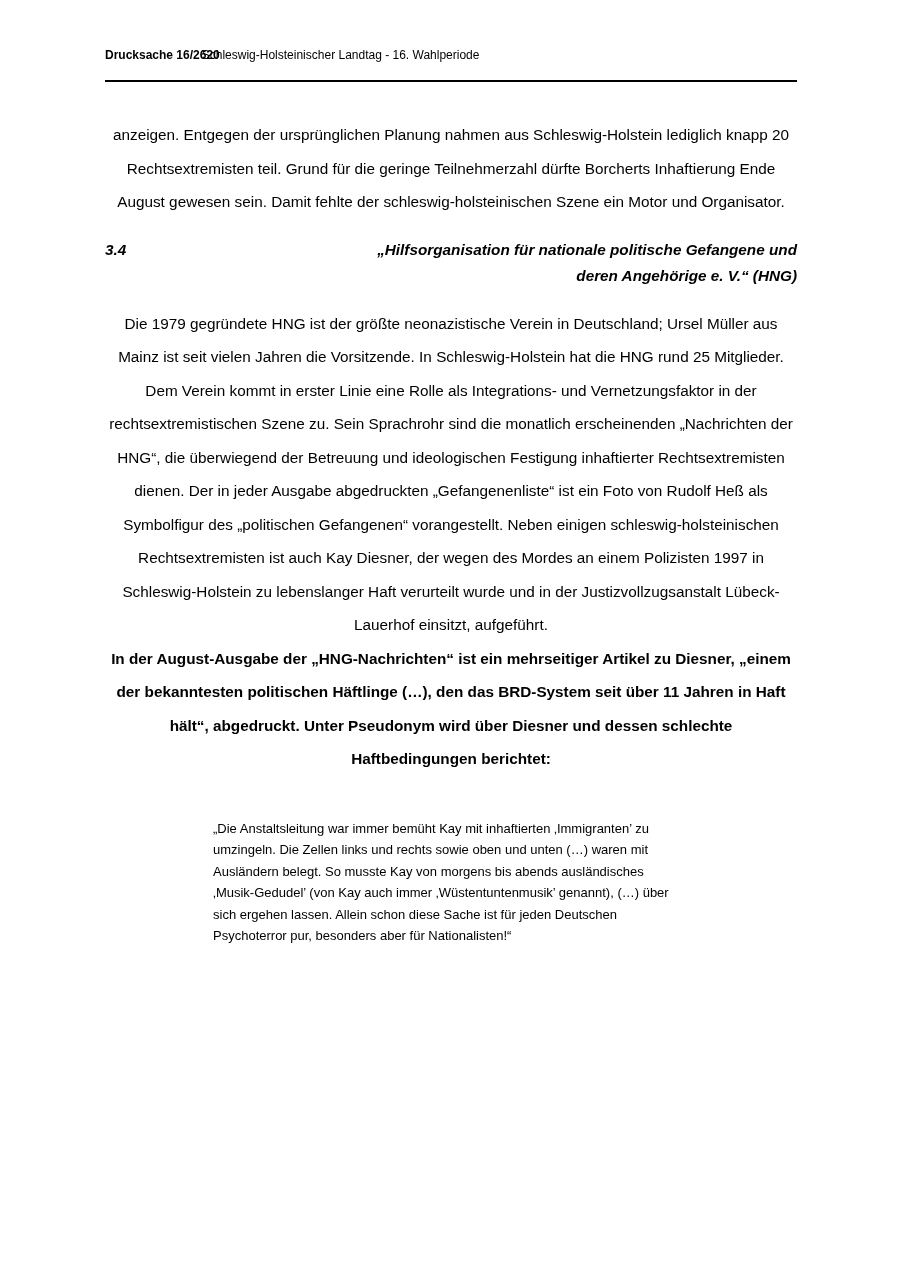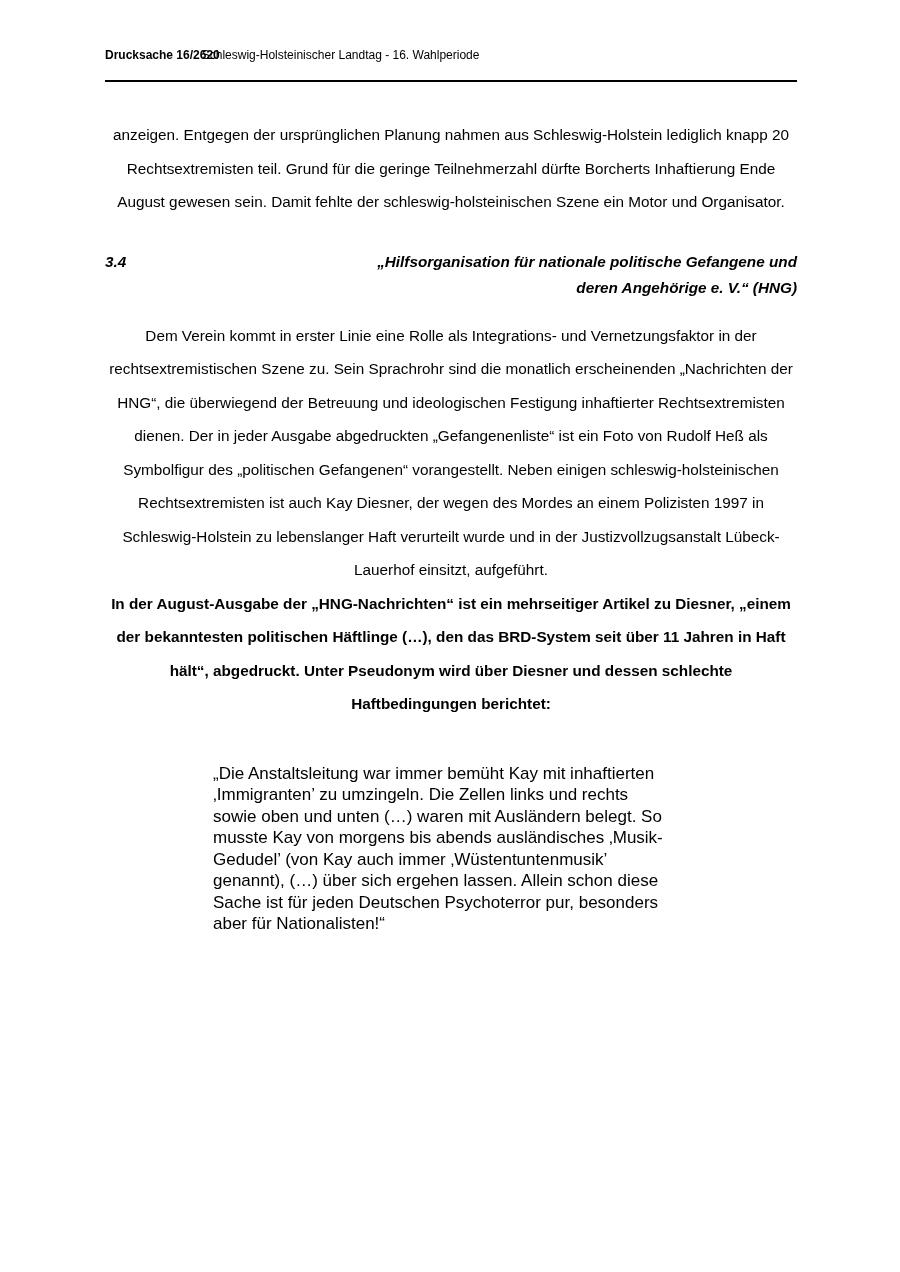--- a/index.html
+++ b/index.html
@@ -74,27 +74,27 @@
   }
   .section-heading .num {
     flex: 0 0 auto;
     padding-right: 11px;
   }
   .section-heading .title {
     flex: 1 1 auto;
     text-align: right;
   }
   .heading-block {
-    margin-top: 30px;
+    margin-top: 18px;
     margin-bottom: 18px;
   }
   blockquote.quote {
     margin: 0;
     padding: 0;
-    font-size: 17px;
+    font-size: 13px;
     line-height: 21.5px;
     width: 456px;
     margin-left: 108px;
   }
   .quote-block {
     margin-top: 42px;
     margin-bottom: 42px;
   }
   .footer {
     position: absolute;
@@ -124,20 +124,21 @@
       <div class="section-heading">
         <span class="num">3.4</span>
         <span class="title">„Hilfsorganisation für nationale politische Gefangene und</span>
       </div>
       <div class="section-heading">
         <span class="num">&nbsp;&nbsp;&nbsp;&nbsp;&nbsp;</span>
         <span class="title">deren Angehörige e. V.“ (HNG)</span>
       </div>
     </div>
 
+    <p class="body-text">Die 1979 gegründete HNG ist der größte neonazistische Verein in Deutschland; Ursel Müller aus Mainz ist seit vielen Jahren die Vorsitzende. In Schleswig-Holstein hat die HNG rund 25 Mitglieder.</p>
 
     <p class="body-text">Dem Verein kommt in erster Linie eine Rolle als Integrations- und Vernetzungsfaktor in der rechtsextremistischen Szene zu. Sein Sprachrohr sind die monatlich erscheinenden „Nachrichten der HNG“, die überwiegend der Betreuung und ideologischen Festigung inhaftierter Rechtsextremisten dienen. Der in jeder Ausgabe abgedruckten „Gefangenenliste“ ist ein Foto von Rudolf Heß als Symbolfigur des „politischen Gefangenen“ vorangestellt. Neben einigen schleswig-holsteinischen Rechtsextremisten ist auch Kay Diesner, der wegen des Mordes an einem Polizisten 1997 in Schleswig-Holstein zu lebenslanger Haft verurteilt wurde und in der Justizvollzugsanstalt Lübeck-Lauerhof einsitzt, aufgeführt.</p>
 
     <p class="body-text gap-before">In der August-Ausgabe der „HNG-Nachrichten“ ist ein mehrseitiger Artikel zu Diesner, „einem der bekanntesten politischen Häftlinge (…), den das BRD-System seit über 11 Jahren in Haft hält“, abgedruckt. Unter Pseudonym wird über Diesner und dessen schlechte Haftbedingungen berichtet:</p>
 
     <div class="quote-block">
       <blockquote class="quote">„Die Anstaltsleitung war immer bemüht Kay mit inhaftierten ‚Immigranten’ zu umzingeln. Die Zellen links und rechts sowie oben und unten (…) waren mit Ausländern belegt. So musste Kay von morgens bis abends ausländisches ‚Musik-Gedudel’ (von Kay auch immer ‚Wüstentuntenmusik’ genannt), (…) über sich ergehen lassen. Allein schon diese Sache ist für jeden Deutschen Psychoterror pur, besonders aber für Nationalisten!“</blockquote>
     </div>
 
 

